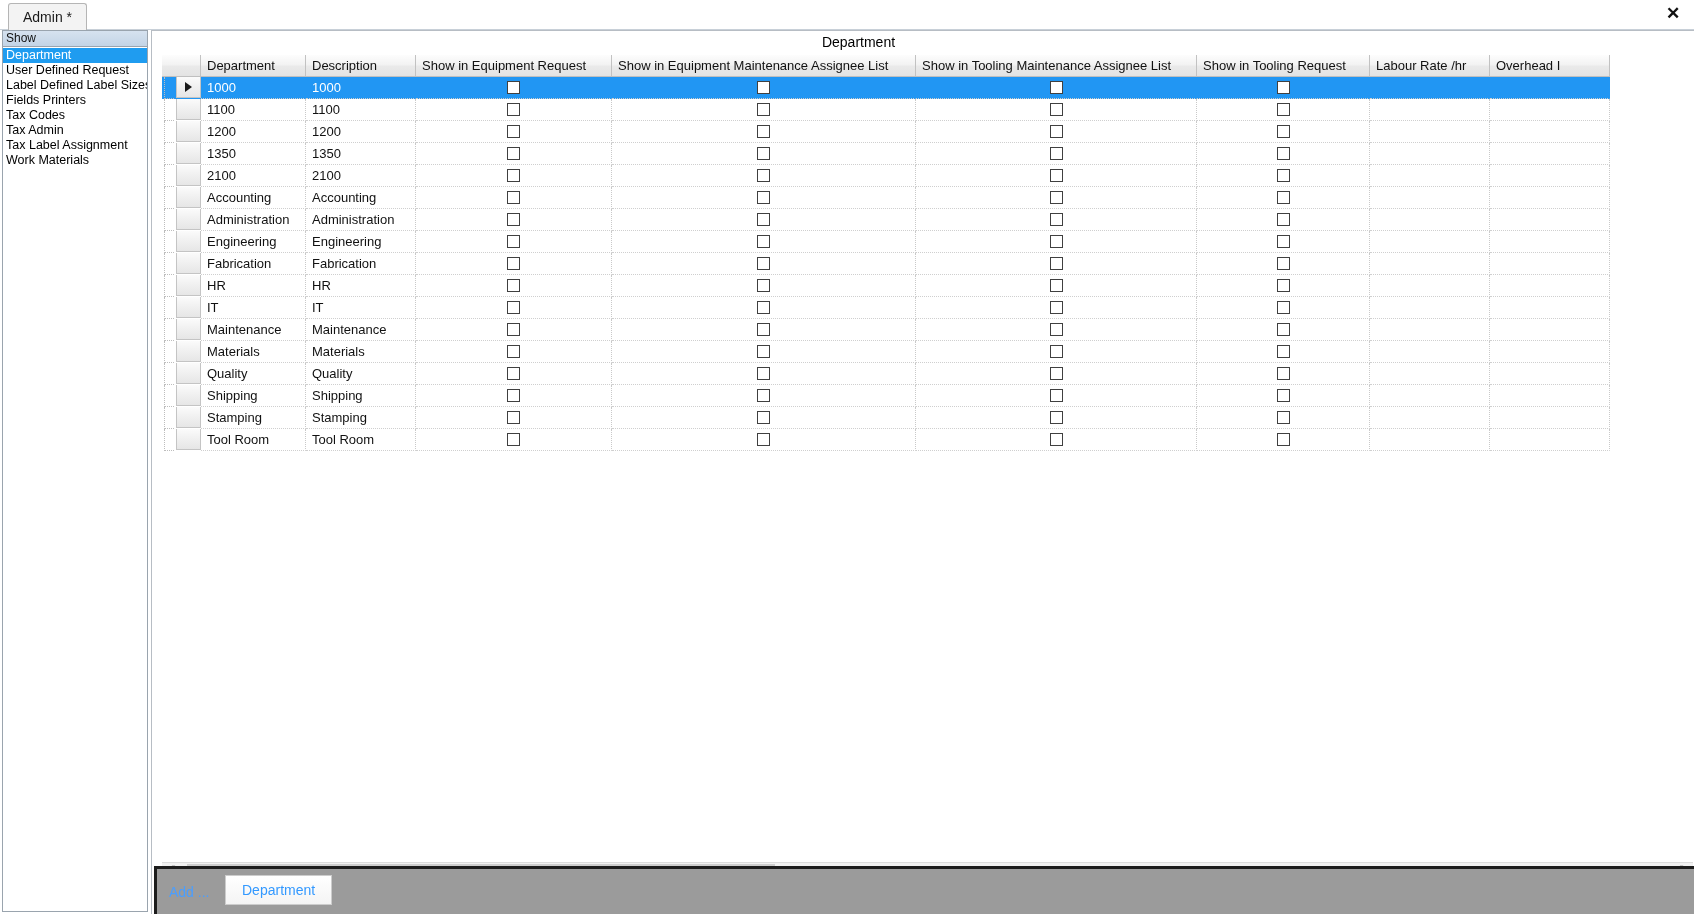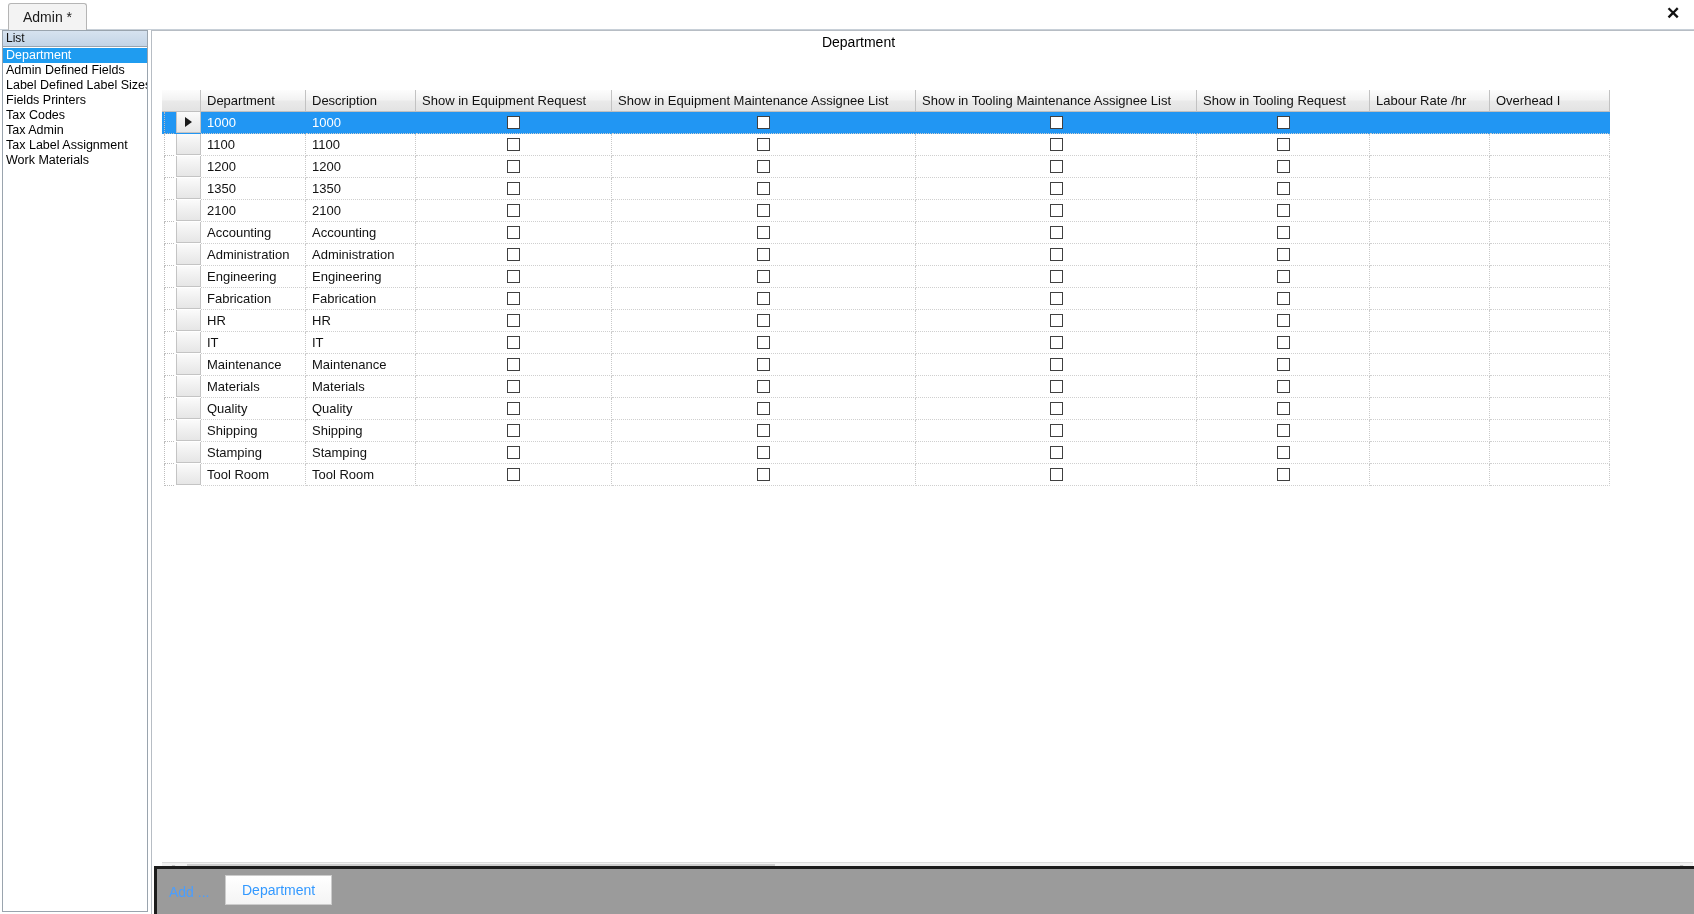--- a/index.html
+++ b/index.html
@@ -98,21 +98,20 @@
     font-size: 14px;
     color: #000;
   }
 
   
   .grid-wrap {
     position: absolute; left: 10px; top: 24px;
     width: 1533px; height: 745px;
     background: #ffffff;
     overflow: hidden;
-    margin-top: 35px;
   }
   .grid-header {
     position: relative;
     height: 22px;
     white-space: nowrap;
     font-size: 0;
   }
   .hcell {
     display: inline-block;
     vertical-align: top;
@@ -248,24 +247,24 @@
 <body>
 
 <div id="app">
 
   <div class="tabstrip">
     <div class="tab-item">Admin *</div>
     <div class="tab-close">✕</div>
   </div>
 
   <div class="items-pane">
-    <div class="items-header">List</div>
+    <div class="items-header">Show</div>
     <div class="items-list" id="items-list">
         <div class="item-row selected">Department</div>
-        <div class="item-row">Admin Defined Fields</div>
+        <div class="item-row">User Defined Request</div>
         <div class="item-row">Label Defined Label Sizes</div>
         <div class="item-row">Fields Printers</div>
         <div class="item-row">Tax Codes</div>
         <div class="item-row">Tax Admin</div>
         <div class="item-row">Tax Label Assignment</div>
         <div class="item-row">Work Materials</div>
       </div>
   </div>
 
   <div class="content-pane">

